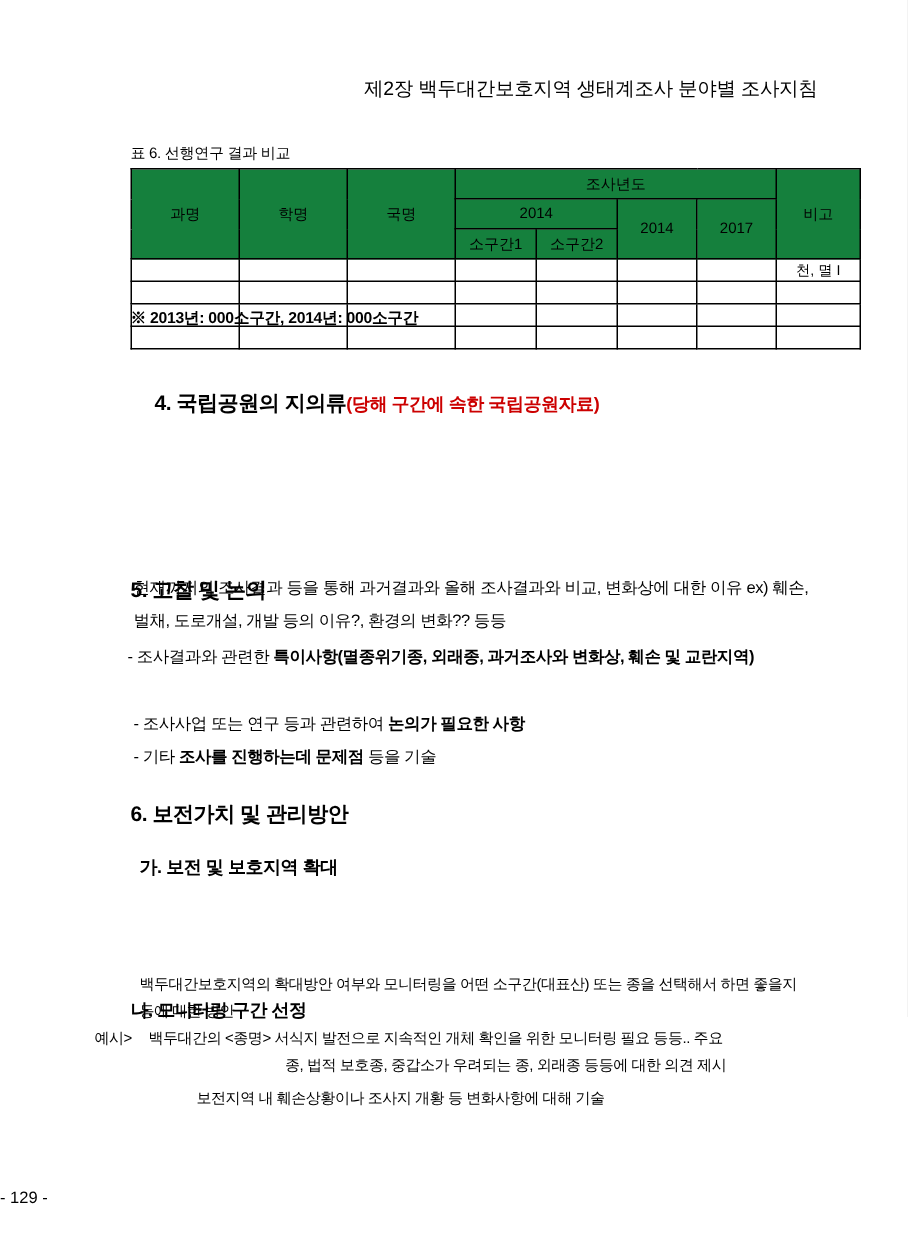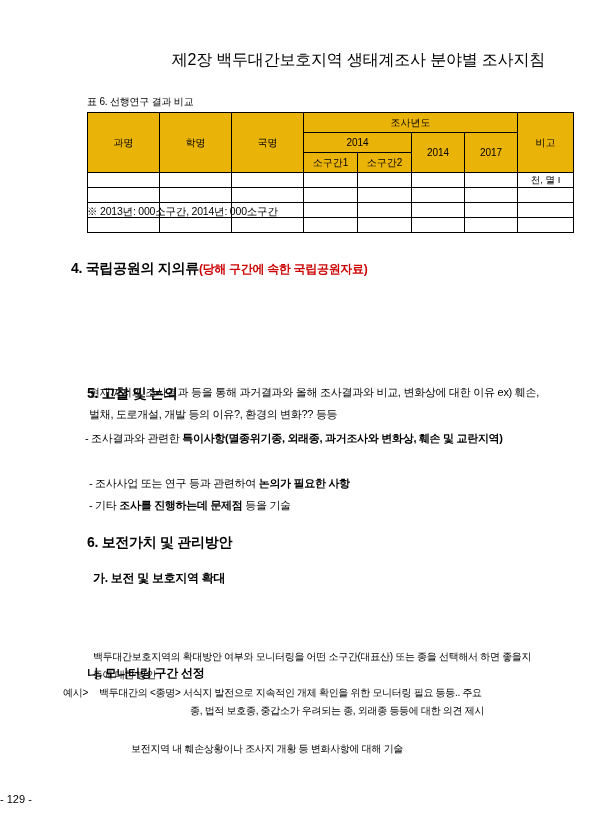--- a/index.html
+++ b/index.html
@@ -25,21 +25,21 @@
     height: 840px;
   }
 
   
   .doc-header {
     position: absolute;
     top: 50px;
     left: 0;
     width: 482px;
     text-align: right;
-    font-size: 16px;
+    font-size: 13px;
     letter-spacing: -0.2px;
     color: #000;
     white-space: nowrap;
   }
 
   
   .table-caption {
     position: absolute;
     top: 95px;
     left: 24px;
@@ -61,39 +61,40 @@
     font-size: 10px;
   }
   table.survey th, table.survey td {
     border: 1px solid #000;
     text-align: center;
     vertical-align: middle;
     padding: 0;
     font-weight: normal;
   }
   table.survey th {
-    background: #eab308;
+    background: #15803d;
     height: 19px;
   }
   table.survey td {
     height: 14px;
   }
   td.note-cell {
     text-align: right;
     padding-right: 4px;
     font-size: 9.5px;
   }
 
   
   .table-note {
     position: absolute;
     top: 205px;
     left: 24px;
     font-size: 10.5px;
     letter-spacing: -0.2px;
+    font-weight: bold;
   }
 
   
   .h-sec {
     position: absolute;
     font-size: 14px;
     font-weight: bold;
     letter-spacing: -0.3px;
     white-space: nowrap;
   }
@@ -212,21 +213,21 @@
               <td></td>
               <td></td>
             <td class="note-cell"></td>
           </tr>
         </tbody>
       </table>
     </div>
 
     <div class="table-note">※ 2013년: 000소구간, 2014년: 000소구간</div>
 
-    <div class="h-sec" style="top:260px; left:8px;text-align:right;">
+    <div class="h-sec" style="top:260px; left:40px;text-align:right;">
       <span>4.</span>
       <span>국립공원의  지의류</span><span class="red">(당해 구간에 속한 국립공원자료)</span>
     </div>
 
     <div class="h-sec" style="top:348px; left:24px;margin-top:37px;">
       <span>5.</span>
       <span>고찰  및  논의</span>
     </div>
     <div class="para" style="top:427px; left:22px; width:455px;">
       <span>- 조사결과와 관련한 </span><b>특이사항(멸종위기종, 외래종, 과거조사와 변화상, 훼손 및 교란지역)</b>
@@ -247,18 +248,18 @@
       <span>보전가치  및  관리방안</span>
     </div>
     <div class="h-sub" style="top:570px; left:30px;">가.  보전  및  보호지역  확대</div>
     <div class="h-sub" style="top:625px; left:24px;margin-top:40px;">나.  모니터링  구간  선정</div>
 
     <div class="small" style="top:648px; left:30px; width:448px;">백두대간보호지역의 확대방안 여부와 모니터링을 어떤 소구간(대표산) 또는 종을 선택해서 하면 좋을지 등에 대한 방안</div>
 
     <div class="small" style="top:684px; left:0px;">예시&gt;</div>
     <div class="small" style="top:684px; left:36px; width:445px;">백두대간의 &lt;종명&gt; 서식지 발전으로 지속적인 개체 확인을 위한 모니터링 필요 등등.. 주요</div>
     <div class="small" style="top:702px; left:90px; width:392px;margin-left:37px;">종, 법적 보호종, 중갑소가 우려되는 종, 외래종 등등에 대한 의견 제시</div>
-    <div class="small" style="top:724px; left:68px; width:414px;margin-top:16px;">보전지역 내 훼손상황이나 조사지 개황 등 변화사항에 대해 기술</div>
+    <div class="small" style="top:724px; left:68px; width:414px;">보전지역 내 훼손상황이나 조사지 개황 등 변화사항에 대해 기술</div>
 
   </div>
 
   <div class="footer">- 129 -</div>
 </div>
 
 </body></html>

